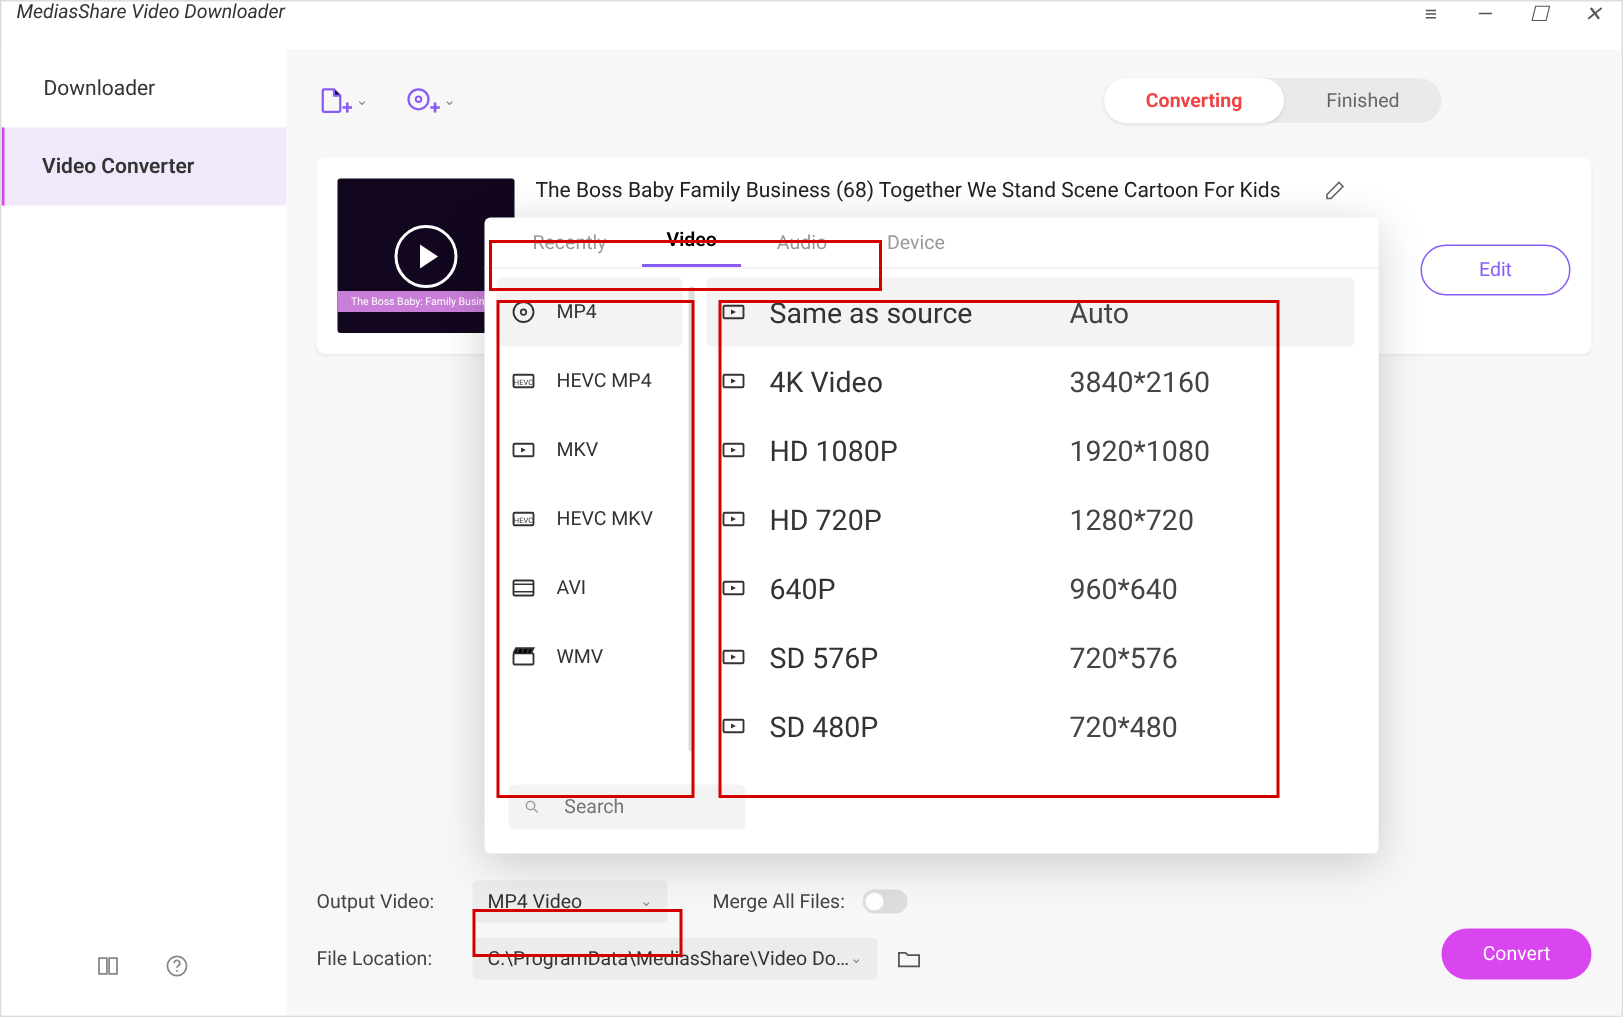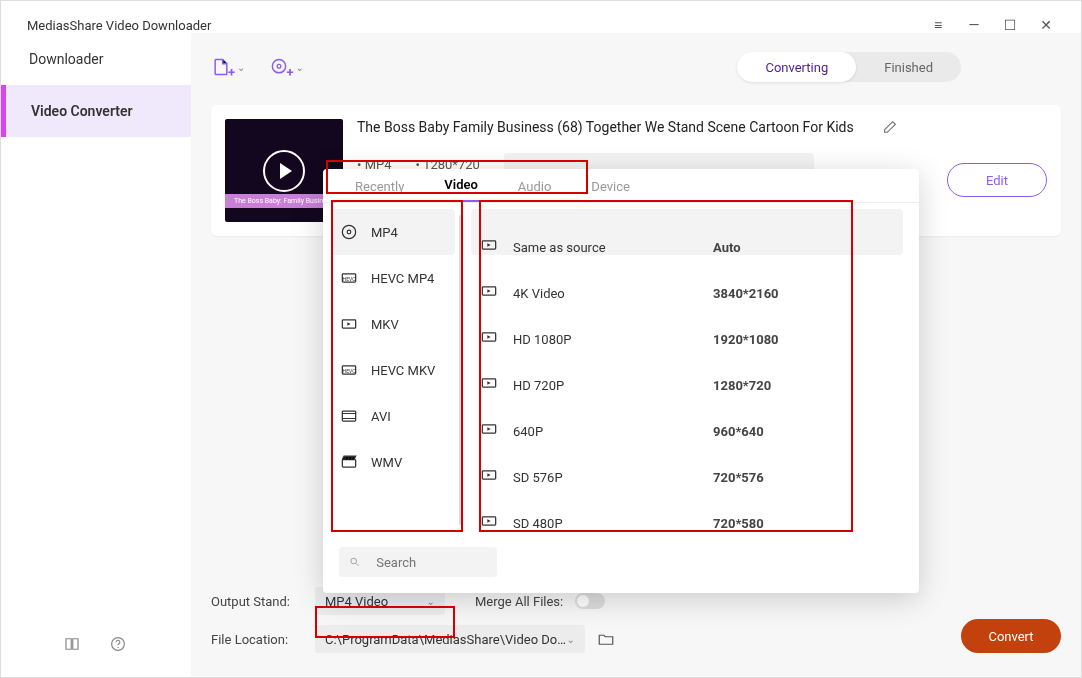--- a/index.html
+++ b/index.html
@@ -1,70 +1,70 @@
 <!DOCTYPE html>
 <html><head>
 <meta charset="utf-8">
 <style>
 *{box-sizing:border-box;margin:0;padding:0;font-family:-apple-system,BlinkMacSystemFont,'Segoe UI',Roboto,Arial,sans-serif;}
 body{width:1082px;height:678px;background:#fff;overflow:hidden;position:relative;border:1px solid #ddd;}
-.titlebar{height:32px;display:flex;align-items:flex-end;padding:0 26px;font-size:13px;color:#333;}
+.titlebar{height:32px;display:flex;align-items:flex-start;padding:0 10px;font-size:13px;color:#333;font-style:italic;}
 .titlebar-title{flex:1;}
 .titlebar-icons{display:flex;gap:18px;align-items:center;}
 .titlebar-icons span{cursor:pointer;color:#555;font-size:14px;display:inline-flex;align-items:center;justify-content:center;width:18px;}
 .app-body{display:flex;height:calc(100% - 32px);}
 .sidebar{width:190px;background:#fff;}
 .sidebar-item{height:52px;display:flex;align-items:center;padding-left:28px;font-size:14px;color:#333;cursor:pointer;}
-.sidebar-item.active{background:#f0e9fb;font-weight:600;border-left:5px solid #d946ef;padding-left:25px;}
+.sidebar-item.active{background:#f0e9fb;font-weight:600;border-left:2px solid #d946ef;padding-left:25px;}
 .main{flex:1;background:#f7f7f7;position:relative;padding:14px 20px 0 20px;}
 .top-controls{display:flex;align-items:center;gap:24px;height:40px;}
 .icon-btn{display:flex;align-items:center;gap:2px;color:#8a5cf6;cursor:pointer;}
 .icon-btn svg{width:20px;height:20px;}
 .tabs-pill{margin-left:auto;margin-right:100px;background:#eaeaea;border-radius:20px;display:flex;height:30px;align-items:center;}
 .tab-pill{padding:0 28px;font-size:13px;color:#666;cursor:pointer;height:30px;display:flex;align-items:center;border-radius:20px;}
-.tab-pill.active{background:#fff;color:#4c1d95;font-weight:400;box-shadow:0 1px 3px rgba(0,0,0,.1);}
+.tab-pill.active{background:#fff;color:#ef4444;font-weight:700;box-shadow:0 1px 3px rgba(0,0,0,.1);}
 .card{background:#fff;margin-top:18px;border-radius:6px;padding:14px;display:flex;gap:14px;box-shadow:0 1px 2px rgba(0,0,0,.05);}
 .thumb{width:118px;height:103px;background:#13071f;border-radius:2px;display:flex;flex-direction:column;align-items:center;justify-content:center;position:relative;overflow:hidden;}
 .thumb .circle{width:42px;height:42px;border:2.5px solid #fff;border-radius:50%;display:flex;align-items:center;justify-content:center;}
 .thumb .tri{width:0;height:0;border-left:12px solid #fff;border-top:8px solid transparent;border-bottom:8px solid transparent;margin-left:3px;}
 .thumb .ribbon{position:absolute;bottom:14px;left:0;right:0;background:#c97fd8;height:14px;font-size:7px;color:#fff;display:flex;align-items:center;justify-content:center;}
 .card-main{flex:1;}
 .card-title{font-size:14px;color:#222;display:flex;align-items:center;gap:28px;}
 .card-meta{margin-top:18px;font-size:13px;color:#555;display:flex;align-items:center;gap:24px;}
 .card-meta span::before{content:'• ';}
 .edit-btn{width:100px;height:34px;border:1.5px solid #8a5cf6;border-radius:17px;background:#fff;color:#8a5cf6;font-size:13px;cursor:pointer;align-self:flex-start;margin-top:44px;}
 .progress-placeholder{width:310px;height:22px;background:#f3f3f3;border-radius:3px;align-self:center;}
 .footer{position:absolute;bottom:14px;left:20px;right:20px;font-size:13px;color:#444;}
 .footer-row{display:flex;align-items:center;gap:12px;margin-bottom:10px;}
 .footer-row label{width:92px;}
 .select-box{display:flex;align-items:center;justify-content:space-between;background:#ececec;border-radius:3px;padding:0 10px;height:28px;font-size:13px;color:#333;cursor:pointer;}
 .select-box.small{width:130px;text-align:center;}
 .select-box.wide{width:270px;}
 .merge-toggle{width:30px;height:16px;background:#ddd;border-radius:8px;position:relative;cursor:pointer;}
 .merge-toggle::after{content:'';position:absolute;width:12px;height:12px;background:#fff;border-radius:50%;top:2px;left:2px;}
-.convert-btn{position:absolute;right:0;bottom:10px;width:100px;height:34px;background:#c2410c;border:none;border-radius:17px;color:#fff;font-size:13px;cursor:pointer;}
+.convert-btn{position:absolute;right:0;bottom:10px;width:100px;height:34px;background:#d946ef;border:none;border-radius:17px;color:#fff;font-size:13px;cursor:pointer;}
 .footer-icons-wrap{position:absolute;bottom:24px;left:62px;display:flex;gap:28px;color:#888;}
 .footer-icons-wrap svg{width:18px;height:18px;cursor:pointer;}
 
-.popup{position:absolute;top:168px;left:322px;width:596px;background:#fff;border-radius:4px;box-shadow:0 6px 30px rgba(0,0,0,.18);}
+.popup{position:absolute;top:144px;left:322px;width:596px;background:#fff;border-radius:4px;box-shadow:0 6px 30px rgba(0,0,0,.18);}
 .popup-tabs{display:flex;padding:0 16px;border-bottom:1px solid #eee;height:34px;align-items:flex-end;gap:8px;}
 .ptab{padding:0 16px 8px;font-size:13px;color:#999;cursor:pointer;}
 .ptab.active{color:#000;font-weight:600;border-bottom:2px solid #8a5cf6;}
 .popup-body{display:flex;}
 .fmt-list{width:140px;padding:6px 0 6px 8px;position:relative;}
 .fmt-list::after{content:'';position:absolute;right:0;top:12px;bottom:12px;width:4px;background:#ddd;border-radius:2px;}
 .fmt-item{display:flex;align-items:center;gap:12px;height:46px;padding-left:8px;font-size:13px;color:#333;cursor:pointer;border-radius:4px;margin-right:8px;}
 .fmt-item.active{background:#f3f3f3;}
 .fmt-item svg{width:20px;height:20px;flex-shrink:0;}
 .res-list{flex:1;padding:6px 16px 6px 8px;}
-.res-item{display:flex;align-items:flex-end;height:46px;font-size:13px;color:#333;cursor:pointer;border-radius:4px;padding-left:8px;}
+.res-item{display:flex;align-items:center;height:46px;font-size:19px;color:#333;cursor:pointer;border-radius:4px;padding-left:8px;}
 .res-item.active{background:#f3f3f3;}
 .res-item svg{width:20px;height:20px;margin-right:14px;flex-shrink:0;}
 .res-name{width:200px;}
-.res-dim{color:#444;font-weight:bold;}
+.res-dim{color:#444;}
 .popup-search{margin:10px 16px 16px;display:flex;align-items:center;background:#f3f3f3;border-radius:4px;height:30px;width:158px;padding:0 10px;gap:16px;}
 .popup-search input{border:none;background:transparent;outline:none;font-size:13px;color:#666;width:100%;}
 .edit-pencil{width:16px;height:16px;color:#666;cursor:pointer;}
 .folder-icon{width:18px;height:18px;color:#555;cursor:pointer;}
 .chev{font-size:10px;color:#888;}
 
 .hl{position:absolute;border:2px solid #d30000;pointer-events:none;}
 </style>
 </head>
 <body>
@@ -135,21 +135,21 @@
           <span>MP4</span>
           <span>1280*720</span>
           <div class="progress-placeholder"></div>
         </div>
       </div>
       <button class="edit-btn">Edit</button>
     </div>
 
     <div class="footer">
       <div class="footer-row">
-        <label>Output Stand:</label>
+        <label>Output Video:</label>
         <div class="select-box small">
           <span>MP4 Video</span>
           <span class="chev">⌄</span>
         </div>
         <span style="margin-left:18px">Merge All Files:</span>
         <div class="merge-toggle"></div>
       </div>
       <div class="footer-row">
         <label>File Location:</label>
         <div class="select-box wide">
@@ -276,21 +276,21 @@
           </svg>
           <span class="res-name">SD 576P</span>
           <span class="res-dim">720*576</span>
         </div>
       <div class="res-item">
           <svg viewBox="0 0 24 24">
             <rect x="4" y="7" width="16" height="10" rx="1" fill="none" stroke="#333" stroke-width="1.5"></rect>
             <path d="M10 10v4l4-2z" fill="#333"></path>
           </svg>
           <span class="res-name">SD 480P</span>
-          <span class="res-dim">720*580</span>
+          <span class="res-dim">720*480</span>
         </div>
     </div>
   </div>
   <div class="popup-search">
     <svg width="14" height="14" viewBox="0 0 24 24">
         <circle cx="10" cy="10" r="6" fill="none" stroke="#999" stroke-width="2"></circle>
         <path stroke="#999" stroke-width="2" d="M15 15l5 5"></path>
       </svg>
     <input placeholder="Search" style="">
   </div>

